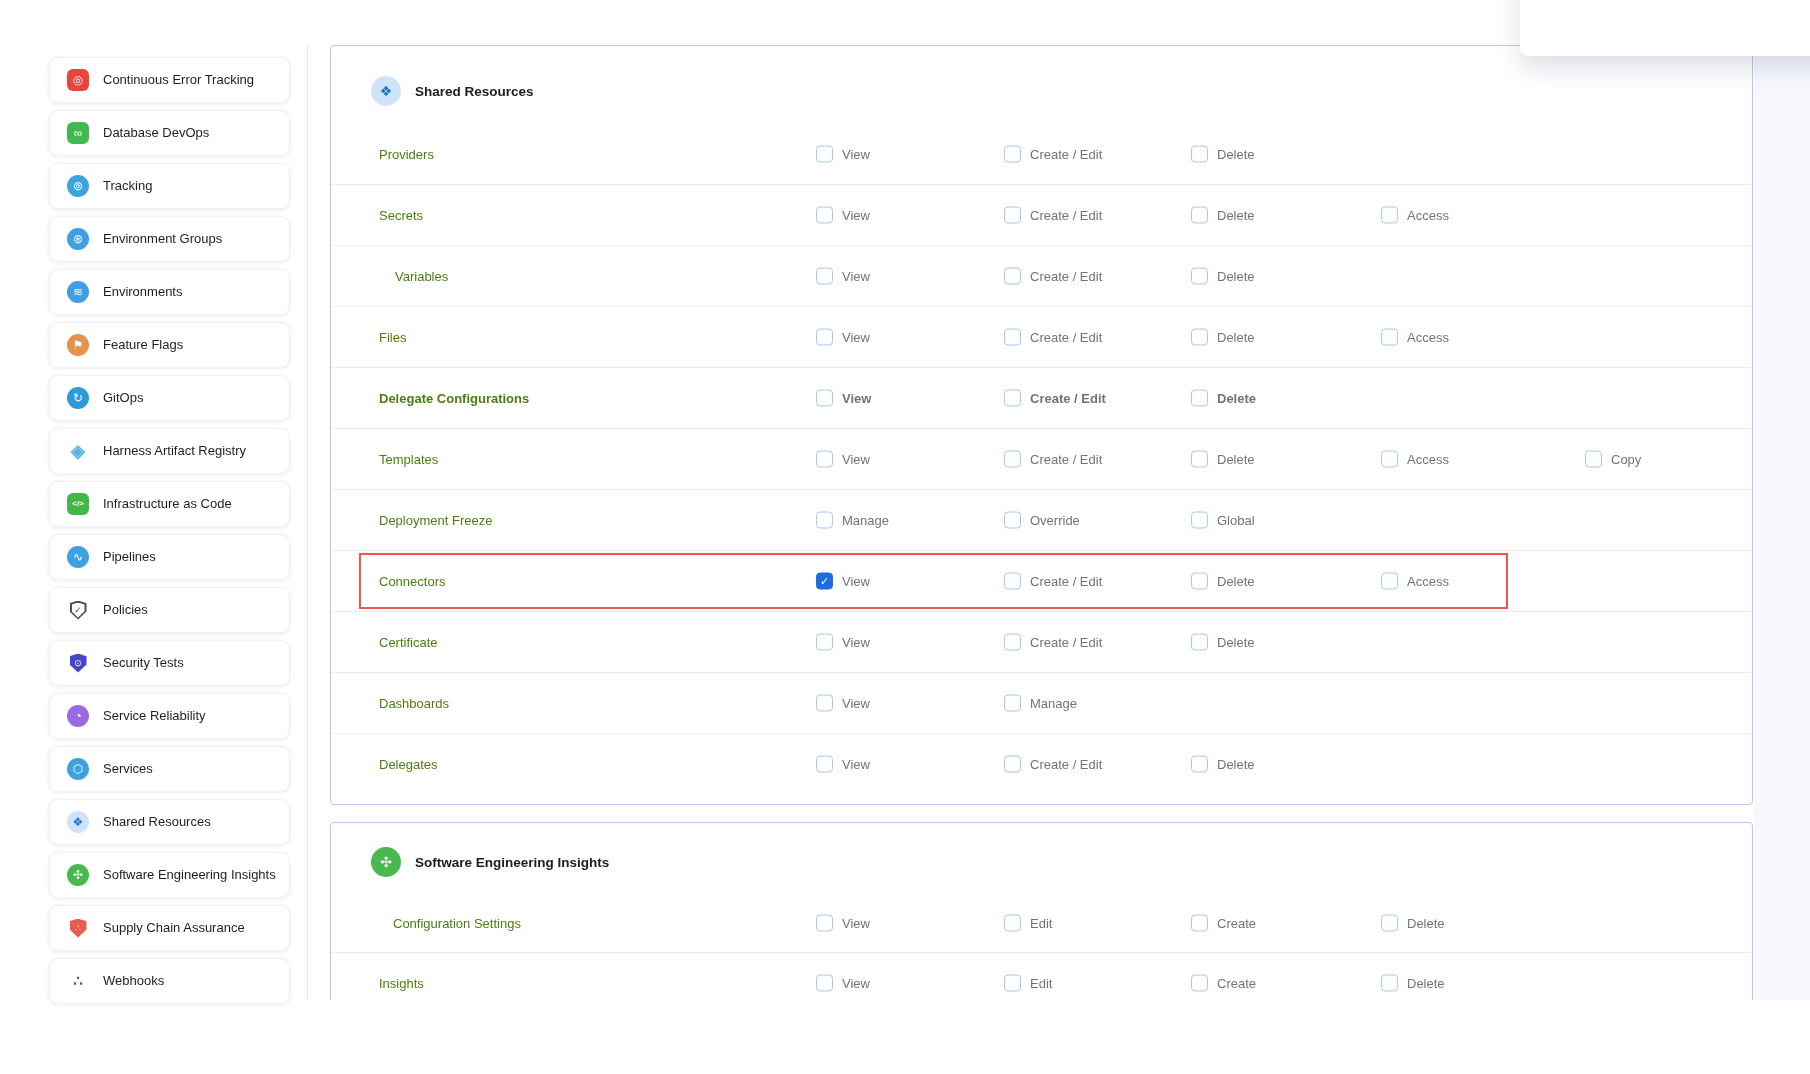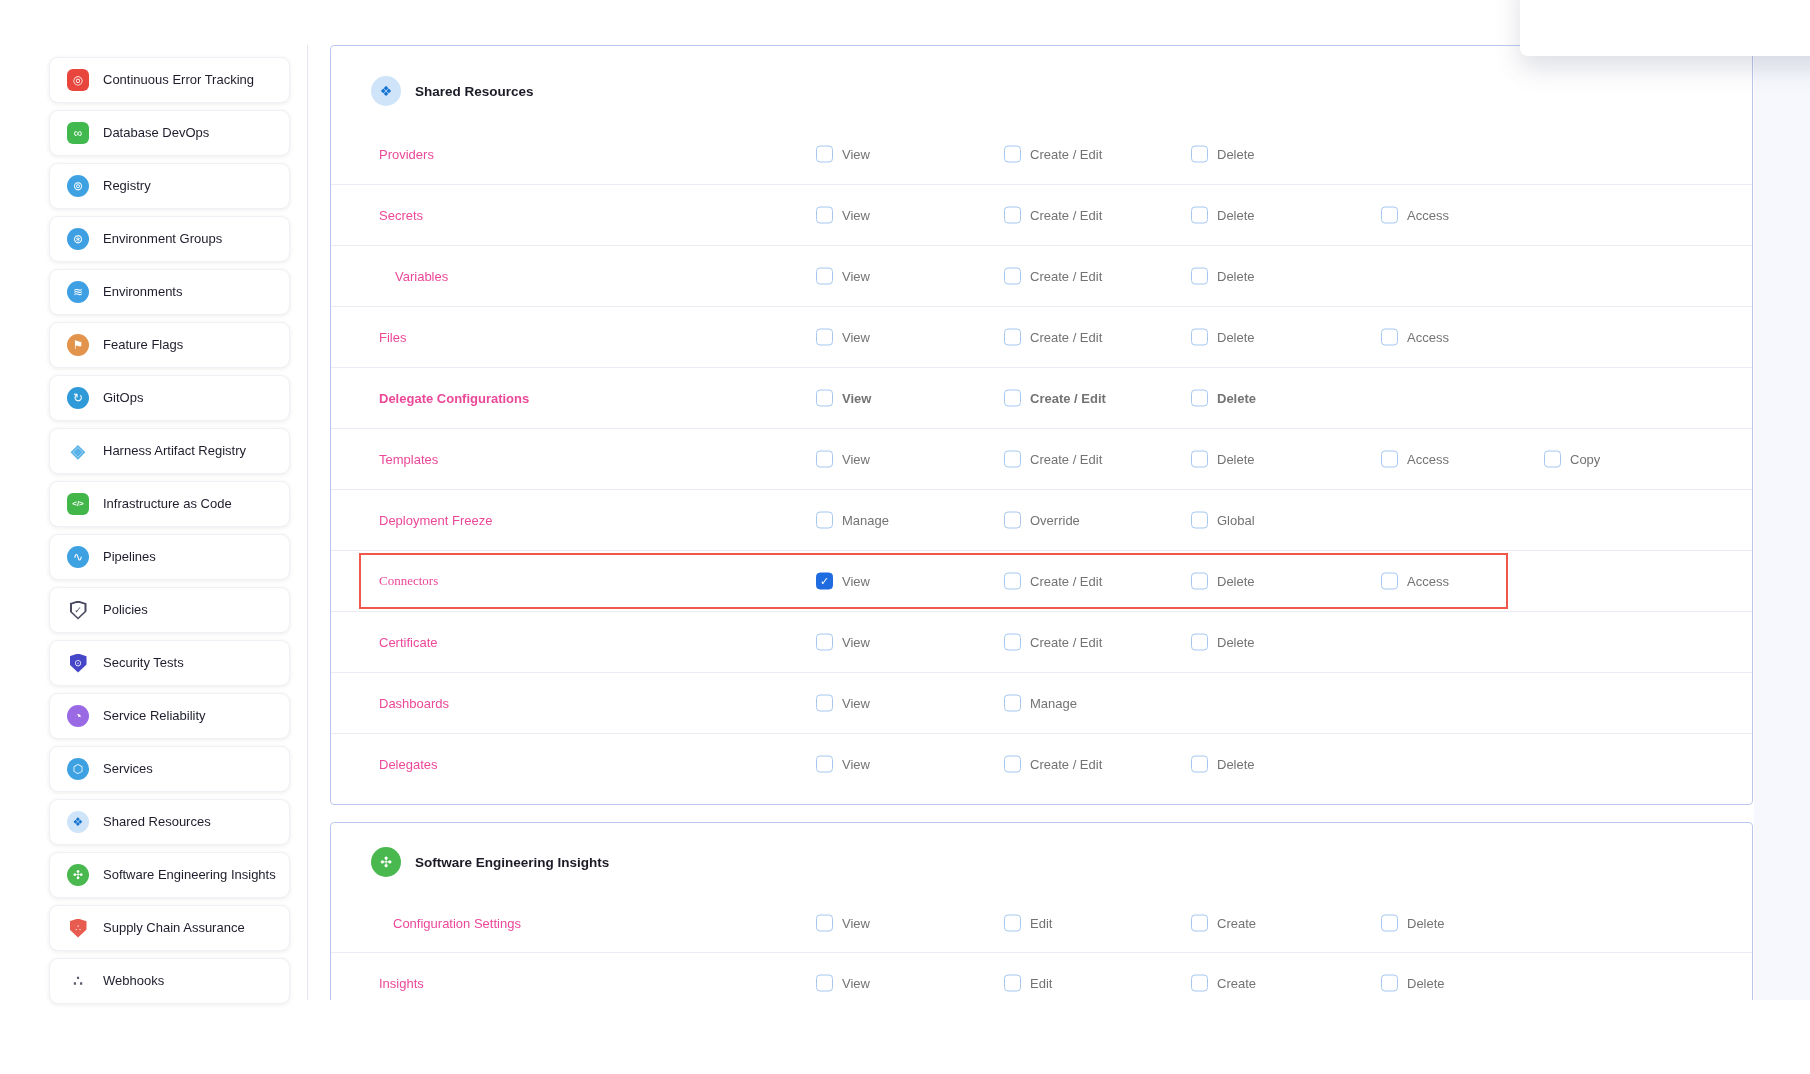--- a/index.html
+++ b/index.html
@@ -28,21 +28,21 @@
   .viewport{position:absolute;left:308px;top:45px;width:1502px;height:955px;overflow:hidden;background:#fff;}
   .gutter{position:absolute;left:1446px;top:0;width:56px;height:100%;background:#f6f8fd;}
 
   .panel{position:absolute;left:22px;width:1423px;box-sizing:border-box;background:#fff;
          border:1px solid #bcc7ef;border-radius:4px;}
   .panel-header{display:flex;align-items:center;gap:14px;}
   .panel-header .ptitle{font-size:13.5px;font-weight:bold;color:#1b1b28;}
 
   .prow{position:relative;border-bottom:1px solid #ebecf3;}
   .prow.last{border-bottom:none;}
-  .row-label{position:absolute;left:48px;top:50%;transform:translateY(-50%);font-size:13px;color:#ec4899;}
+  .row-label{position:absolute;left:48px;top:50%;transform:translateY(-50%);font-size:13px;color:#4d7c0f;}
   .perm{position:absolute;top:50%;transform:translateY(-50%);display:flex;align-items:center;gap:9px;cursor:pointer;}
   .cb{box-sizing:border-box;width:17px;height:17px;border:1.5px solid #a6c8f0;border-radius:4px;background:#fff;
       display:flex;align-items:center;justify-content:center;font-size:11px;color:transparent;}
   .perm.checked .cb{background:#1f6be0;border-color:#1f6be0;color:#fff;}
   .perm-label{font-size:13px;color:#737373;}
   .hl-box{position:absolute;left:28px;top:2px;width:1149px;height:56px;border:2px solid #f0564c;
           box-sizing:border-box;z-index:3;pointer-events:none;}
 
   .popover-shadow{position:absolute;left:1520px;top:-30px;width:360px;height:86px;background:#fff;
           border-radius:8px;box-shadow:0 12px 26px rgba(70,80,110,0.18);z-index:5;}
@@ -62,21 +62,21 @@
       <div class="side-card">
         <span class="icon-box" style="flex-basis: 22px; width: 22px; height: 22px;">
           <span class="ic-square" style="background: rgb(65, 185, 79); color: rgb(255, 255, 255); height: 22px; width: 22px; font-size: 12px;">∞</span>
         </span>
         <span>Database DevOps</span>
       </div>
       <div class="side-card">
         <span class="icon-box" style="flex-basis: 22px; width: 22px; height: 22px;">
           <span class="ic-circle" style="background: rgb(62, 162, 226); color: rgb(255, 255, 255); height: 22px; width: 22px; font-size: 12px;">⊚</span>
         </span>
-        <span>Registry</span>
+        <span>Tracking</span>
       </div>
       <div class="side-card">
         <span class="icon-box" style="flex-basis: 22px; width: 22px; height: 22px;">
           <span class="ic-circle" style="background: rgb(62, 159, 226); color: rgb(255, 255, 255); height: 22px; width: 22px; font-size: 12px;">⊛</span>
         </span>
         <span>Environment Groups</span>
       </div>
       <div class="side-card">
         <span class="icon-box" style="flex-basis: 22px; width: 22px; height: 22px;">
           <span class="ic-circle" style="background: rgb(62, 159, 226); color: rgb(255, 255, 255); height: 22px; width: 22px; font-size: 12px;">≋</span>
@@ -273,42 +273,42 @@
             <span class="perm-label">Create / Edit</span>
           </span>
           <span class="perm" style="left: 860px;">
             <span class="cb">✓</span>
             <span class="perm-label">Delete</span>
           </span>
           <span class="perm" style="left: 1050px;">
             <span class="cb">✓</span>
             <span class="perm-label">Access</span>
           </span>
-          <span class="perm" style="left: 1213px;">
+          <span class="perm" style="left: 1254px;">
             <span class="cb">✓</span>
             <span class="perm-label">Copy</span>
           </span>
         </div>
         <div class="prow" style="height: 60px;">
           <span class="row-label" style="left: 48px;">Deployment Freeze</span>
           <span class="perm" style="left: 485px;">
             <span class="cb">✓</span>
             <span class="perm-label">Manage</span>
           </span>
           <span class="perm" style="left: 673px;">
             <span class="cb">✓</span>
             <span class="perm-label">Override</span>
           </span>
           <span class="perm" style="left: 860px;">
             <span class="cb">✓</span>
             <span class="perm-label">Global</span>
           </span>
         </div>
         <div class="prow" style="height: 60px;">
-          <span class="row-label" style="left: 48px; font-family: Liberation Serif, serif;">Connectors</span>
+          <span class="row-label" style="left: 48px;">Connectors</span>
           <span class="perm checked" style="left: 485px;">
             <span class="cb">✓</span>
             <span class="perm-label">View</span>
           </span>
           <span class="perm" style="left: 673px;">
             <span class="cb">✓</span>
             <span class="perm-label">Create / Edit</span>
           </span>
           <span class="perm" style="left: 860px;">
             <span class="cb">✓</span>

